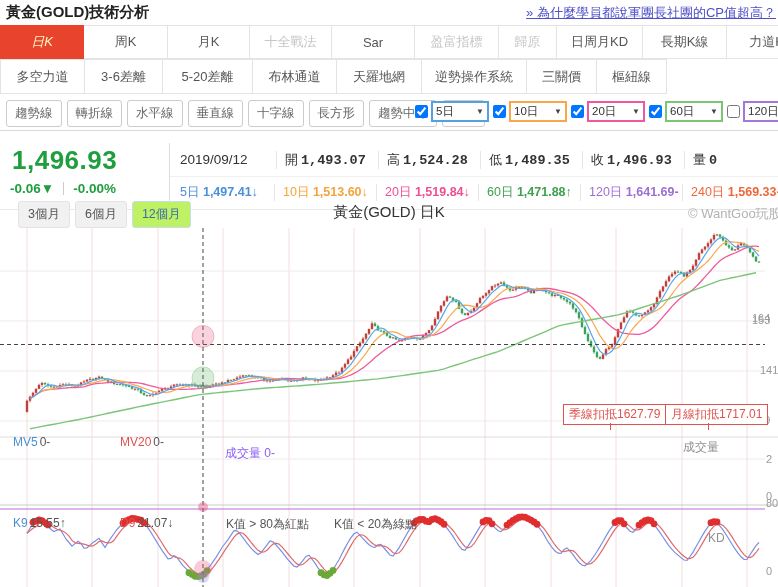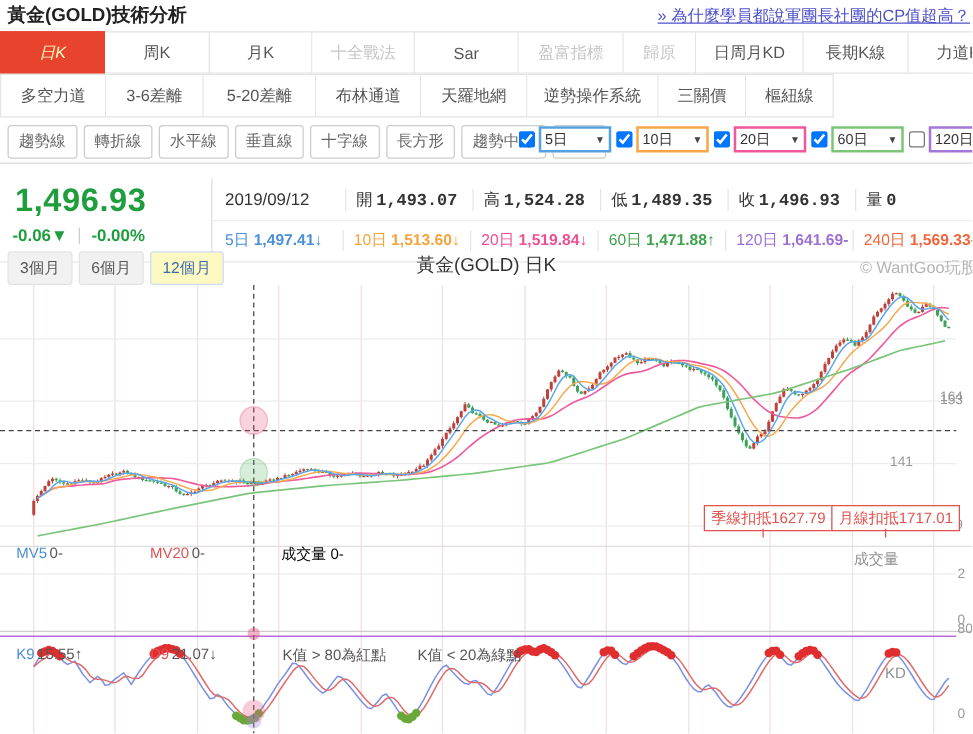--- a/index.html
+++ b/index.html
@@ -39,23 +39,23 @@
   .qrow{position:absolute;left:0;width:608px;height:33px;display:flex;align-items:center;overflow:hidden;}
   #ohlc-row{top:0;border-bottom:1px solid #efefef;}
   #mavals-row{top:33px;}
   .q-date{flex:none;width:96px;padding-left:10px;font-size:13.5px;color:#333;}
   .q-item{flex:none;width:102px;font-size:13px;color:#333;border-left:1px solid #e6e6e6;padding-left:8px;box-sizing:border-box;white-space:nowrap;}
   .q-item b{font-size:13.5px;margin-left:3px;font-family:Liberation Mono, monospace;}
   .mv-item{flex:none;width:102px;font-size:12.5px;border-left:1px solid #e6e6e6;padding-left:8px;box-sizing:border-box;white-space:nowrap;font-weight:bold;}
   .mv-item:first-child{border-left:none;padding-left:10px;width:104px;}
   
   #chart-header{position:absolute;left:0;top:198px;width:778px;height:30px;}
-  #period-buttons{position:absolute;left:6px;top:3px;display:flex;gap:5px;}
+  #period-buttons{position:absolute;left:18px;top:3px;display:flex;gap:5px;}
   .period-btn{font-size:12.5px;color:#555;background:#f1f1f1;border:1px solid #e3e3e3;border-radius:3px;padding:4px 9px;cursor:pointer;font-family:inherit;}
-  .period-btn.active{background:#fef9c3;border-color:#c8dcf2;color:#3d6da8;}
+  .period-btn.active{background:#bef264;border-color:#c8dcf2;color:#3d6da8;}
   #chart-title{position:absolute;left:0;top:5px;width:778px;text-align:center;font-size:15px;color:#333;pointer-events:none;}
   #watermark{position:absolute;left:688px;top:7px;width:120px;font-size:13px;color:#b3b3b3;white-space:nowrap;}
   
   #chart-wrap{position:absolute;left:0;top:228px;width:778px;height:359px;}
   #chart-svg{position:absolute;left:0;top:0;}
   .axis-label{position:absolute;font-size:11px;color:#999;white-space:nowrap;}
   .pane-label{position:absolute;font-size:12px;color:#555;white-space:nowrap;}
   .pane-label b{font-weight:normal;}
   .lbl-blue{color:#4a8fd4;margin-right:2px;}
   .lbl-red{color:#e05252;margin-right:2px;}
@@ -776,37 +776,37 @@
         <circle cx="203" cy="341" r="9" fill="#e75480" fill-opacity="0.3"></circle>
         <circle cx="203" cy="349" r="6" fill="#9b8fe0" fill-opacity="0.35"></circle>
       </svg>
 
     <div class="pane-label" style="left:13px;top:207px;">
       <span class="lbl-blue">MV5</span><b>0-</b>
     </div>
     <div class="pane-label" style="left:120px;top:207px;">
       <span class="lbl-red">MV20</span><b>0-</b>
     </div>
-    <div class="pane-label" style="left:225px;top:207px;color:#000000;">成交量 0-</div>
+    <div class="pane-label" style="left:225px;top:217px;color:#8b5cf6;">成交量 0-</div>
     <div class="pane-label lbl-gray" style="left:683px;top:211px;">成交量</div>
 
     <div class="pane-label" style="left:13px;top:288px;">
       <span class="lbl-blue">K9</span><b>15.55↑</b>
     </div>
     <div class="pane-label" style="left:120px;top:288px;">
       <span class="lbl-red">D9</span><b>21.07↓</b>
     </div>
     <div class="pane-label" style="left:226px;top:288px;">K值 &gt; 80為紅點</div>
     <div class="pane-label" style="left:334px;top:288px;">K值 &lt; 20為綠點</div>
     <div class="pane-label lbl-gray" style="left:708px;top:303px;">KD</div>
 
     <div id="y-axis-labels">
         <div class="axis-label" style="left: 752px; top: 36px; margin-top: 48px;">164</div>
         <div class="axis-label" style="left: 752px; top: 85.9999px;">153</div>
-        <div class="axis-label" style="left: 712px; top: 136px;">141</div>
+        <div class="axis-label" style="left: 760px; top: 136px;">141</div>
         <div class="axis-label" style="left: 752px; top: 186px;">129</div>
         <div class="axis-label" style="left: 766px; top: 225px;">2</div>
         <div class="axis-label" style="left: 766px; top: 262px;">0</div>
         <div class="axis-label" style="left: 766px; top: 269px;">80</div>
         <div class="axis-label" style="left: 766px; top: 337px;">0</div>
       </div>
     <div id="annotations">
         <div class="annot" style="left: 563px; top: 176px;">季線扣抵1627.79</div>
         <div class="annot-tick" style="left: 610px; top: 195px;"></div>
         <div class="annot" style="left: 665px; top: 176px;">月線扣抵1717.01</div>

